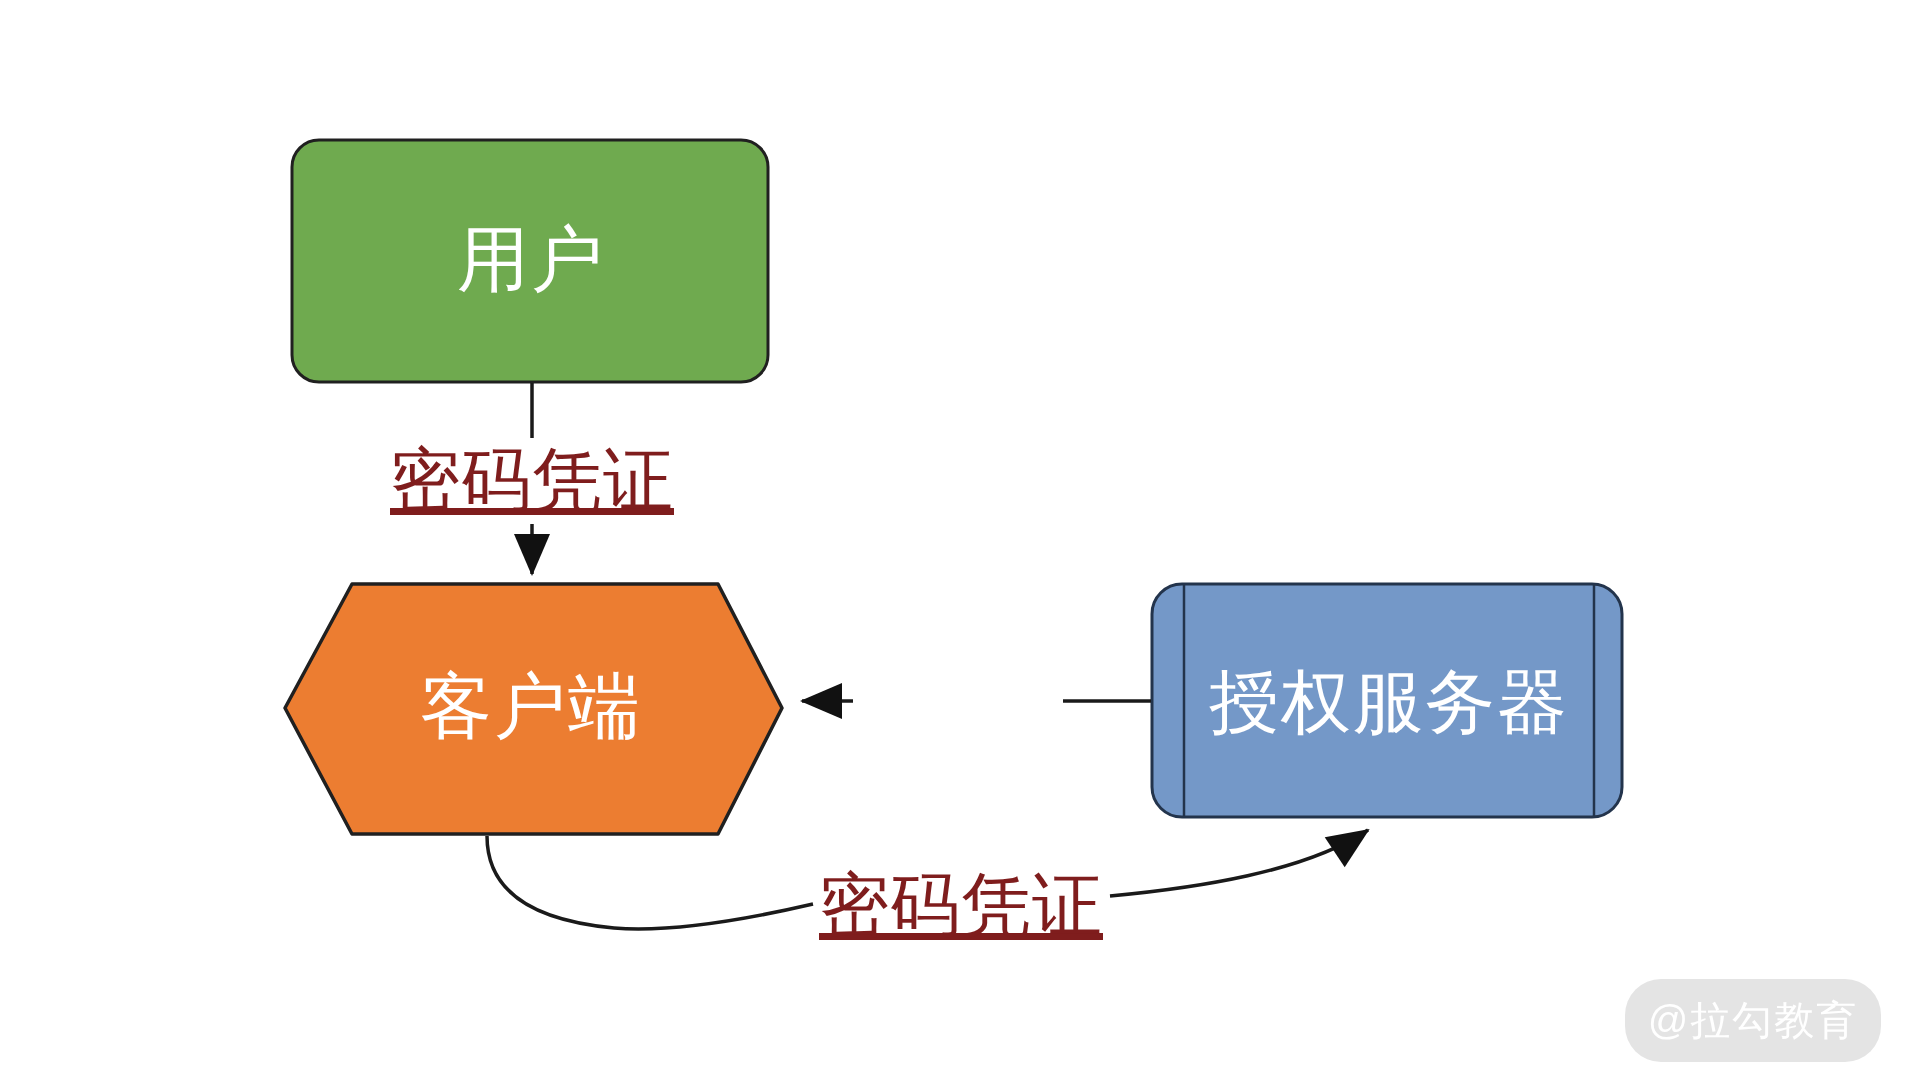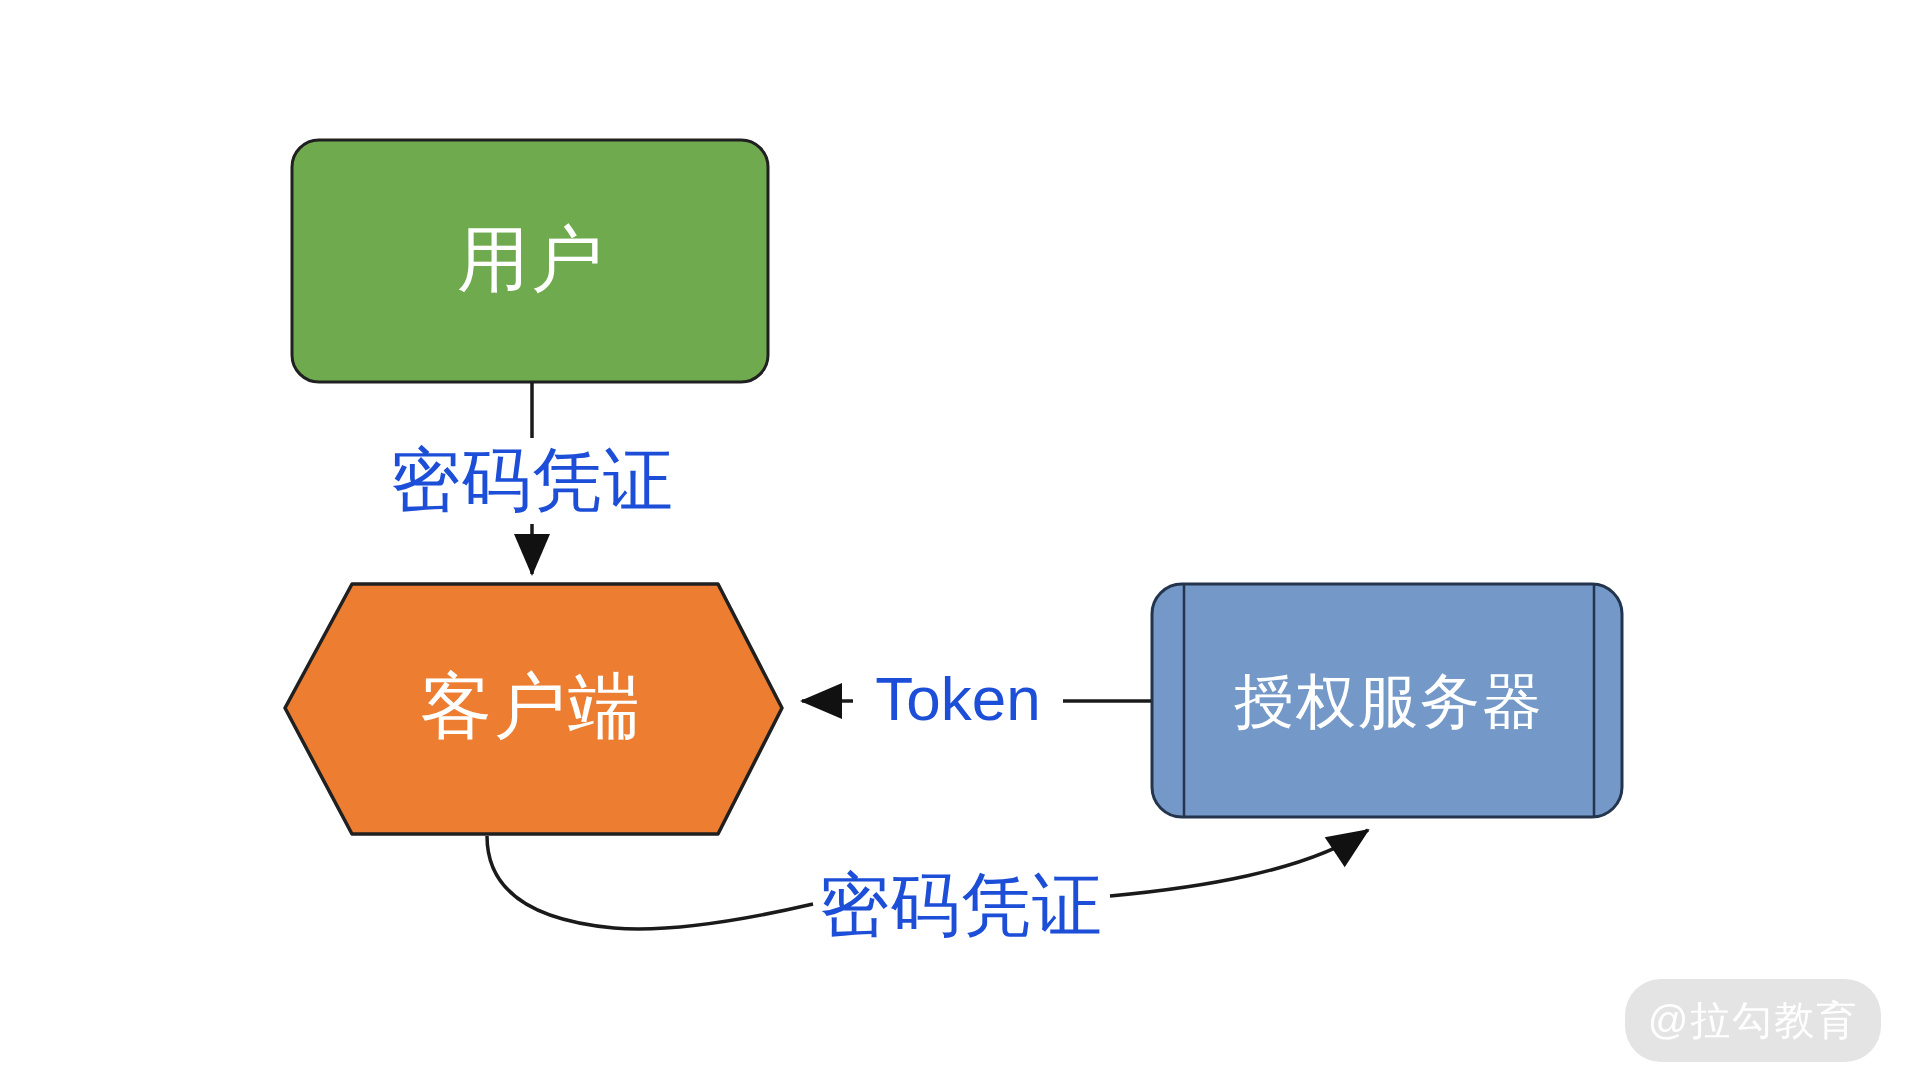--- a/index.html
+++ b/index.html
@@ -23,27 +23,28 @@
     white-space: nowrap;
     line-height: 1;
     user-select: none;
   }
   .node-label {
     color: #ffffff;
     font-size: 72px;
     letter-spacing: 2px;
   }
   .edge-label {
-    color: #1d4ed8;
+    color: #7f1d1d;
     font-size: 70px;
     letter-spacing: 1px;
+    text-decoration: underline;
   }
   .lbl-user    { left: 531px; top: 259px; }
   .lbl-client  { left: 531px; top: 706px; }
-  .lbl-server  { left: 1389px; top: 702px; font-size: 60px; }
+  .lbl-server  { left: 1389px; top: 702px; font-size: 70px; }
   .lbl-edge-top    { left: 532px; top: 480px; }
   .lbl-edge-token  { left: 958px; top: 699px; font-size: 62px; letter-spacing: 0; }
   .lbl-edge-bottom { left: 961px; top: 905px; }
   .watermark {
     position: absolute;
     left: 1625px; top: 979px;
     width: 256px; height: 83px;
     border-radius: 36px;
     background: #e4e4e4;
     display: flex;
@@ -85,21 +86,20 @@
   </svg>
 
   <div class="lbl node-label lbl-client">客户端</div>
 
   <div class="lbl node-label lbl-user">用户</div>
 
   <div class="lbl node-label lbl-server">授权服务器</div>
 
   <div class="lbl edge-label lbl-edge-top">密码凭证</div>
 
-  <div class="lbl edge-label lbl-edge-token">Token</div>
 
   <div class="lbl edge-label lbl-edge-bottom">密码凭证</div>
 
   <div class="watermark">
     <span>@拉勾教育</span>
   </div>
 
 </div>
 
 </body></html>

